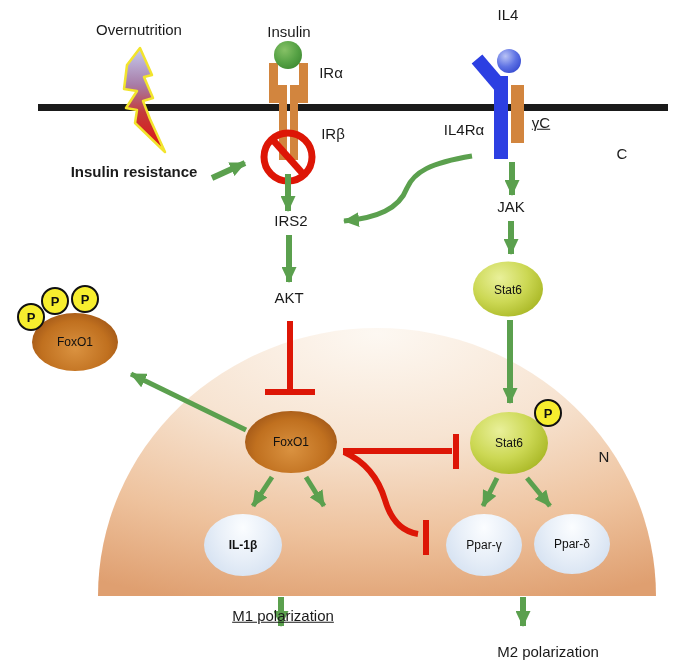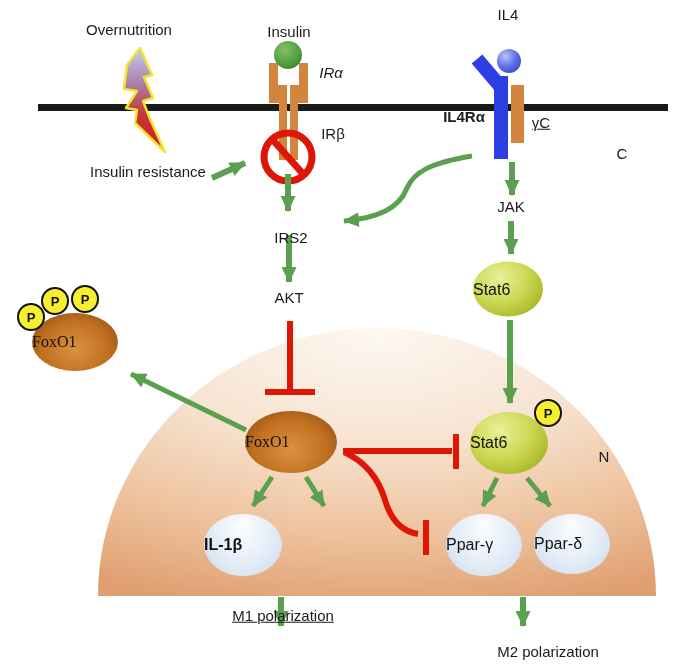--- a/index.html
+++ b/index.html
@@ -7,27 +7,26 @@
     position:relative;width:700px;height:672px;background:#ffffff;overflow:hidden;
     font-family:"Liberation Sans", sans-serif;color:#1a1a1a;
   }
   #diagram-svg{position:absolute;left:0;top:0;z-index:1;}
   .lbl{
     position:absolute;transform:translate(-50%,-50%);
     font-size:15px;white-space:nowrap;z-index:3;line-height:1.1;
   }
   .node{
     position:absolute;transform:translate(-50%,-50%);
-    display:flex;align-items:center;
-    border-radius:50%;font-size:16px;z-index:2;white-space:nowrap;
+    display:flex;align-items:center;justify-content:center;
+    border-radius:50%;font-size:12px;z-index:2;white-space:nowrap;
   }
   .node-foxo1{
     background:radial-gradient(ellipse at 50% 62%, #da9240 0%, #c0701f 55%, #9a5116 85%, #8d4715 100%);
     color:#111;
-    font-family:Liberation Serif, serif;
   }
   .node-stat6{
     background:radial-gradient(ellipse at 38% 30%, #e9f09a 0%, #ccd854 45%, #aebc2c 75%, #8a9a15 100%);
     color:#111;
   }
   .node-target{
     background:radial-gradient(ellipse at 50% 22%, #fbfdff 0%, #e8eff8 45%, #ccdbee 100%);
     color:#111;
   }
   .pcircle{
@@ -114,30 +113,30 @@
     <g stroke="#dd1606" stroke-width="6" fill="none">
       <line x1="290" y1="321" x2="290" y2="390"></line>
       <line x1="265" y1="392" x2="315" y2="392"></line>
       <line x1="343" y1="451" x2="452" y2="451"></line>
       <line x1="456" y1="434" x2="456" y2="469"></line>
       <path d="M344,452 C366,462 379,480 385,500 C390,517 399,531 418,534"></path>
       <line x1="426" y1="520" x2="426" y2="555"></line>
     </g>
   </svg>
 
-  <div class="lbl" style="left:129px;top:30px;">Overnutrition</div>
+  <div class="lbl" style="left:139px;top:30px;">Overnutrition</div>
   <div class="lbl" style="left:289px;top:16px;margin-top:16px;">Insulin</div>
   <div class="lbl" style="left:508px;top:15px;">IL4</div>
-  <div class="lbl" style="left:331px;top:73px;font-style:italic;">IRα</div>
+  <div class="lbl" style="left:331px;top:73px;">IRα</div>
   <div class="lbl" style="left:333px;top:134px;">IRβ</div>
-  <div class="lbl" style="left:464px;top:117px;font-weight:bold;">IL4Rα</div>
+  <div class="lbl" style="left:464px;top:130px;">IL4Rα</div>
   <div class="lbl" style="left:541px;top:123px;text-decoration:underline;">γC</div>
   <div class="lbl" style="left:622px;top:154px;">C</div>
-  <div class="lbl" style="left:148px;top:172px;">Insulin resistance</div>
-  <div class="lbl" style="left:291px;top:238px;">IRS2</div>
+  <div class="lbl" style="left:134px;top:172px;font-weight:bold;">Insulin resistance</div>
+  <div class="lbl" style="left:291px;top:221px;">IRS2</div>
   <div class="lbl" style="left:289px;top:298px;">AKT</div>
   <div class="lbl" style="left:511px;top:207px;">JAK</div>
   <div class="lbl" style="left:604px;top:457px;">N</div>
   <div class="lbl" style="left:283px;top:616px;text-decoration:underline;">M1 polarization</div>
   <div class="lbl" style="left:524px;top:652px;margin-left:24px;">M2 polarization</div>
 
   <div class="node node-stat6" style="left:508px;top:289px;width:70px;height:55px;">
     <span>Stat6</span>
   </div>
 

